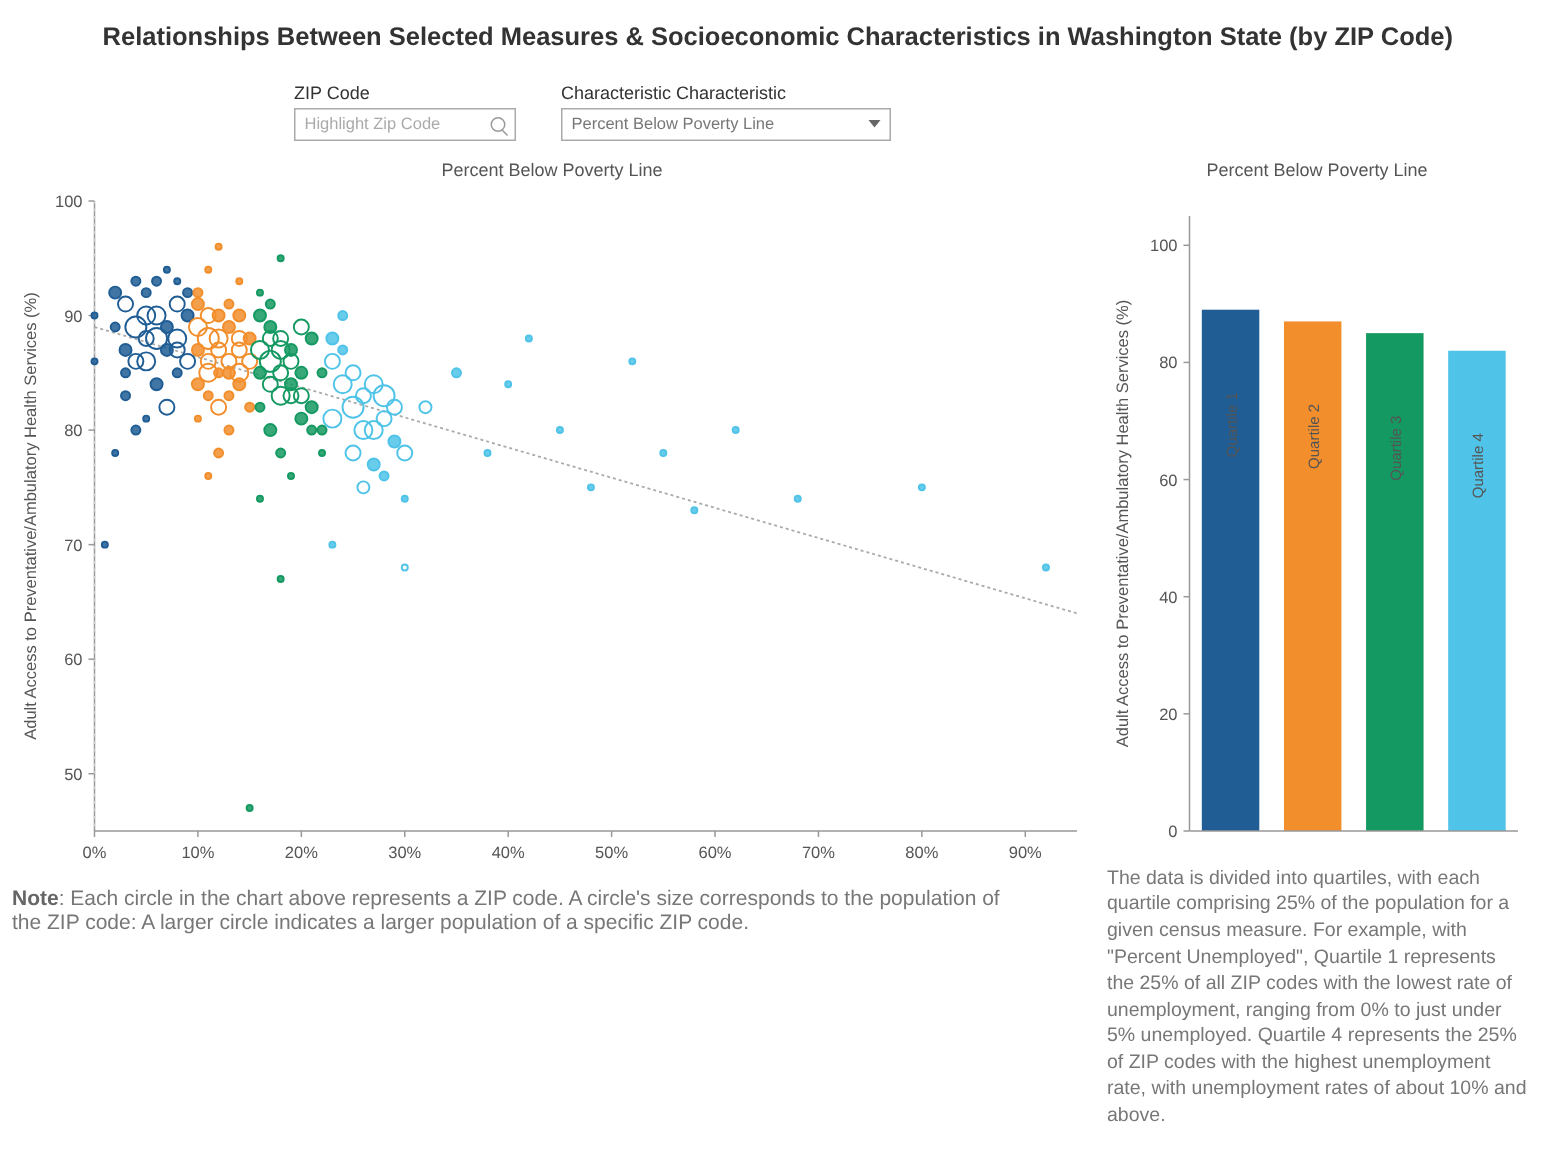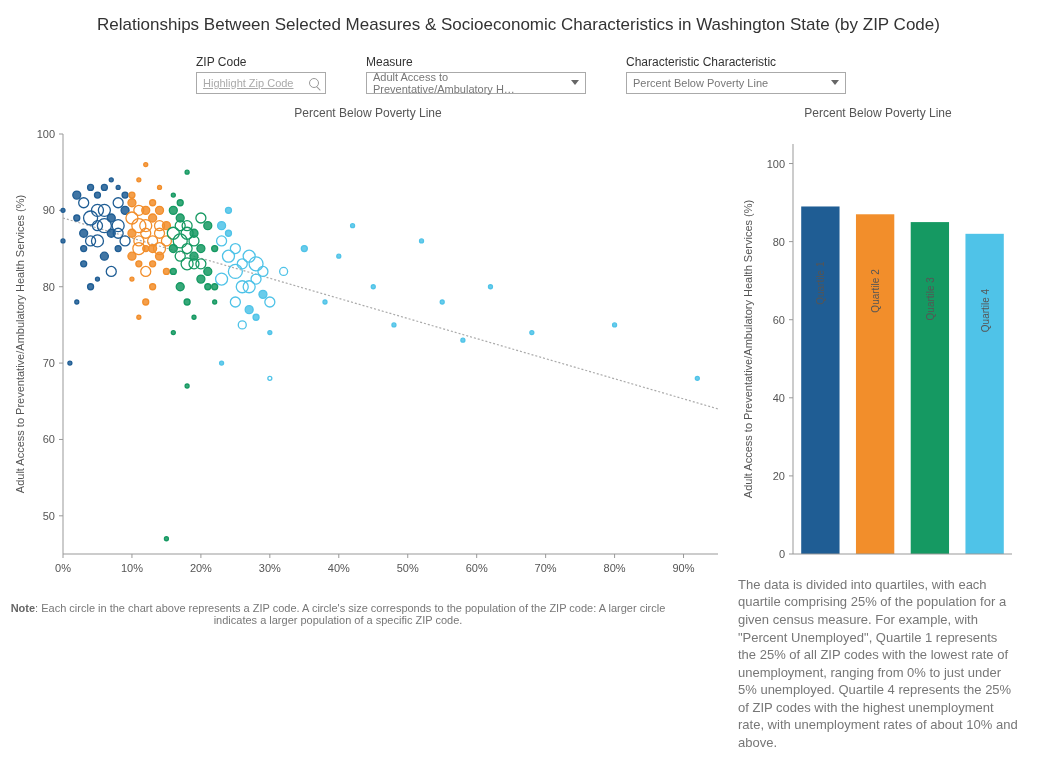--- a/index.html
+++ b/index.html
@@ -5,50 +5,50 @@
   * { box-sizing: border-box; margin: 0; padding: 0; }
   body {
     font-family: Arial, Helvetica, sans-serif;
     background: #fff;
     color: #333;
     width: 1037px;
     padding: 8px;
   }
   .title {
     text-align: center;
-    font-weight: normal;
+    font-weight: bold;
     font-size: 17px;
     line-height: 1.35;
     margin: 6px auto 18px;
     color: #333;
   }
   .controls {
     display: flex;
-    gap: 40px;
+    gap: 30px;
     margin: 0 0 12px 188px;
   }
   .ctrl-group { display: flex; flex-direction: column; }
   .ctrl-label {
     font-size: 12px;
     color: #333;
     margin-bottom: 3px;
   }
   .ctrl-input {
     height: 22px;
     font-size: 11px;
     border: 1px solid #aaa;
     background: #fff;
     padding: 0 6px;
     color: #777;
     display: flex;
     align-items: center;
     justify-content: space-between;
     cursor: pointer;
   }
-  .ctrl-input.zip { width: 130px; color: #aaa; text-decoration: underline; }
+  .ctrl-input.zip { width: 148px; color: #aaa; }
   .ctrl-input.measure { width: 220px; }
   .ctrl-input.socio { width: 220px; }
   .tri {
     width: 0; height: 0;
     border-left: 4px solid transparent;
     border-right: 4px solid transparent;
     border-top: 5px solid #666;
   }
   .search-ic {
     width: 10px; height: 10px; border: 1.3px solid #999; border-radius: 50%;
@@ -63,25 +63,24 @@
   .bar-wrap { width: 280px; }
   .chart-title {
     font-size: 12px;
     color: #555;
     text-align: center;
     margin-bottom: 4px;
   }
   .scatter-svg { width: 720px; height: 460px; display: block; }
   .bar-svg { width: 280px; height: 440px; display: block; }
   .note {
-    font-size: 11px;
+    font-size: 14px;
     color: #777;
-    margin-top: 18px;
+    margin-top: 6px;
     max-width: 660px;
-    text-align: center;
   }
   .note b { font-weight: bold; color: #666; }
   .bar-desc {
     font-size: 13px;
     color: #777;
     line-height: 1.35;
     margin-top: 12px;
   }
   .axis-label {
     font-size: 11px;
@@ -99,27 +98,20 @@
 <body>
 
 <h1 class="title">Relationships Between Selected Measures &amp; Socioeconomic Characteristics in Washington State (by ZIP Code)</h1>
 
 <div class="controls">
   <div class="ctrl-group">
     <span class="ctrl-label">ZIP Code</span>
     <div class="ctrl-input zip">
       <span>Highlight Zip Code</span>
       <span class="search-ic"></span>
-    </div>
-  </div>
-  <div class="ctrl-group">
-    <span class="ctrl-label">Measure</span>
-    <div class="ctrl-input measure">
-      <span>Adult Access to Preventative/Ambulatory H…</span>
-      <span class="tri"></span>
     </div>
   </div>
   <div class="ctrl-group">
     <span class="ctrl-label">Characteristic Characteristic</span>
     <div class="ctrl-input socio">
       <span>Percent Below Poverty Line</span>
       <span class="tri"></span>
     </div>
   </div>
 </div>

